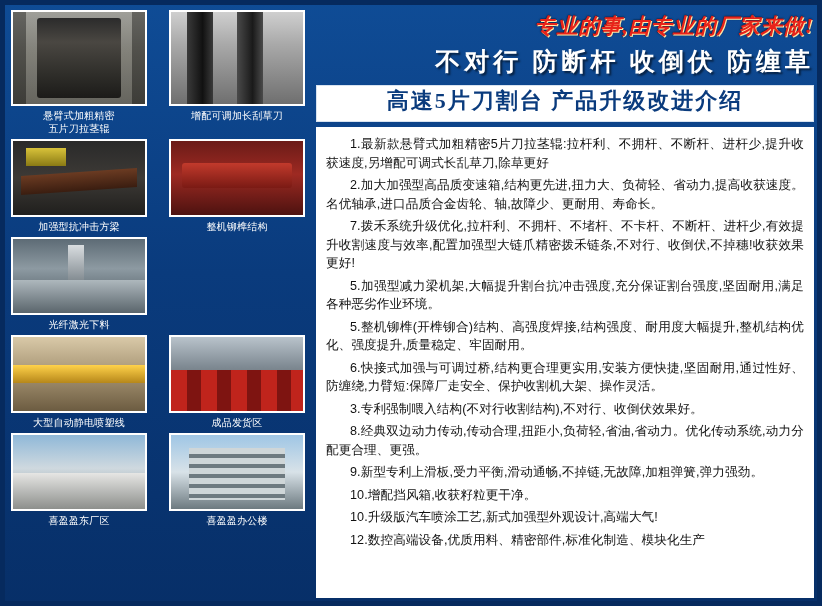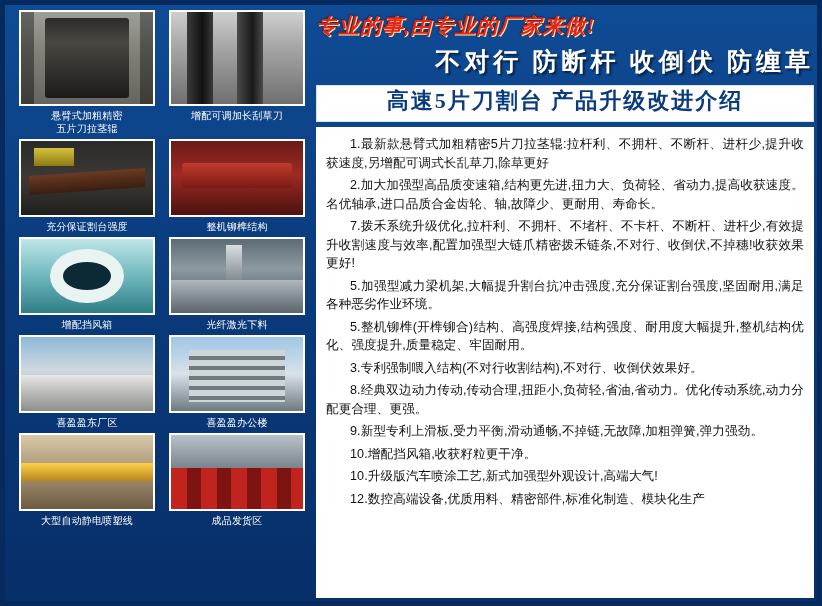--- a/index.html
+++ b/index.html
@@ -36,21 +36,21 @@
     width: 300px;
     flex: 0 0 300px;
     display: flex;
     flex-direction: column;
     gap: 4px;
     padding-top: 2px;
   }
   .photo-row {
     display: flex;
     gap: 8px;
-    justify-content: flex-end;
+    justify-content: space-between;
   }
   .photo-cell {
     width: 142px;
     display: flex;
     flex-direction: column;
     align-items: center;
   }
   .photo-frame {
     width: 136px;
     height: 78px;
@@ -182,21 +182,21 @@
 
   
   .right-col {
     flex: 1 1 auto;
     display: flex;
     flex-direction: column;
     gap: 5px;
     padding-top: 2px;
   }
   .headline-red {
-    text-align: left;
+    text-align: right;
     color: #e8231a;
     font-family: "Liberation Serif", serif;
     font-weight: bold;
     font-size: 21px;
     letter-spacing: 1px;
     text-shadow: 1px 1px 0 #ffe9a8, 0 0 2px #000;
     padding: 2px 0 0 0;
     font-style: italic;
   }
   .headline-white {
@@ -261,89 +261,84 @@
         <div class="caption">
           <span>增配可调加长刮草刀</span>
         </div>
       </div>
     </div>
 
     <div class="photo-row">
       <div class="photo-cell">
         <div class="photo-frame ph-beam"></div>
         <div class="caption">
-          <span>充分保证割台强度</span>
+          <span>加强型抗冲击方梁</span>
         </div>
       </div>
       <div class="photo-cell">
         <div class="photo-frame ph-rivet"></div>
         <div class="caption">
           <span>整机铆榫结构</span>
         </div>
       </div>
     </div>
 
     <div class="photo-row">
       <div class="photo-cell">
-        <div class="photo-frame ph-fan"></div>
-        <div class="caption">
-          <span>增配挡风箱</span>
-        </div>
-      </div>
-      <div class="photo-cell">
         <div class="photo-frame ph-laser"></div>
         <div class="caption">
           <span>光纤激光下料</span>
         </div>
       </div>
     </div>
 
     <div class="photo-row">
       <div class="photo-cell">
+        <div class="photo-frame ph-paint"></div>
+        <div class="caption">
+          <span>大型自动静电喷塑线</span>
+        </div>
+      </div>
+      <div class="photo-cell">
+        <div class="photo-frame ph-stock"></div>
+        <div class="caption">
+          <span>成品发货区</span>
+        </div>
+      </div>
+    </div>
+
+    <div class="photo-row">
+      <div class="photo-cell">
         <div class="photo-frame ph-factory"></div>
         <div class="caption">
           <span>喜盈盈东厂区</span>
         </div>
       </div>
       <div class="photo-cell">
         <div class="photo-frame ph-office"></div>
         <div class="caption">
           <span>喜盈盈办公楼</span>
-        </div>
-      </div>
-    </div>
-
-    <div class="photo-row">
-      <div class="photo-cell">
-        <div class="photo-frame ph-paint"></div>
-        <div class="caption">
-          <span>大型自动静电喷塑线</span>
-        </div>
-      </div>
-      <div class="photo-cell">
-        <div class="photo-frame ph-stock"></div>
-        <div class="caption">
-          <span>成品发货区</span>
         </div>
       </div>
     </div>
 
   </div>
 
   <div class="right-col">
     <div class="headline-red">专业的事,由专业的厂家来做!</div>
     <div class="headline-white">不对行  防断杆  收倒伏  防缠草</div>
     <div class="subtitle-bar">高速5片刀割台  产品升级改进介绍</div>
 
     <div class="body-panel">
       <p class="indent">1.最新款悬臂式加粗精密5片刀拉茎辊:拉杆利、不拥杆、不断杆、进杆少,提升收获速度,另增配可调式长乱草刀,除草更好</p>
       <p class="indent">2.加大加强型高品质变速箱,结构更先进,扭力大、负荷轻、省动力,提高收获速度。名优轴承,进口品质合金齿轮、轴,故障少、更耐用、寿命长。</p>
       <p class="indent">7.拨禾系统升级优化,拉杆利、不拥杆、不堵杆、不卡杆、不断杆、进杆少,有效提升收割速度与效率,配置加强型大链爪精密拨禾链条,不对行、收倒伏,不掉穗!收获效果更好!</p>
       <p class="indent">5.加强型减力梁机架,大幅提升割台抗冲击强度,充分保证割台强度,坚固耐用,满足各种恶劣作业环境。</p>
       <p class="indent">5.整机铆榫(开榫铆合)结构、高强度焊接,结构强度、耐用度大幅提升,整机结构优化、强度提升,质量稳定、牢固耐用。</p>
+      <p class="indent">6.快接式加强与可调过桥,结构更合理更实用,安装方便快捷,坚固耐用,通过性好、防缠绕,力臂短:保障厂走安全、保护收割机大架、操作灵活。</p>
       <p class="indent">3.专利强制喂入结构(不对行收割结构),不对行、收倒伏效果好。</p>
       <p class="indent">8.经典双边动力传动,传动合理,扭距小,负荷轻,省油,省动力。优化传动系统,动力分配更合理、更强。</p>
       <p class="indent">9.新型专利上滑板,受力平衡,滑动通畅,不掉链,无故障,加粗弹簧,弹力强劲。</p>
       <p class="indent">10.增配挡风箱,收获籽粒更干净。</p>
       <p class="indent">10.升级版汽车喷涂工艺,新式加强型外观设计,高端大气!</p>
       <p class="indent">12.数控高端设备,优质用料、精密部件,标准化制造、模块化生产</p>
     </div>
   </div>
 
 </div>

